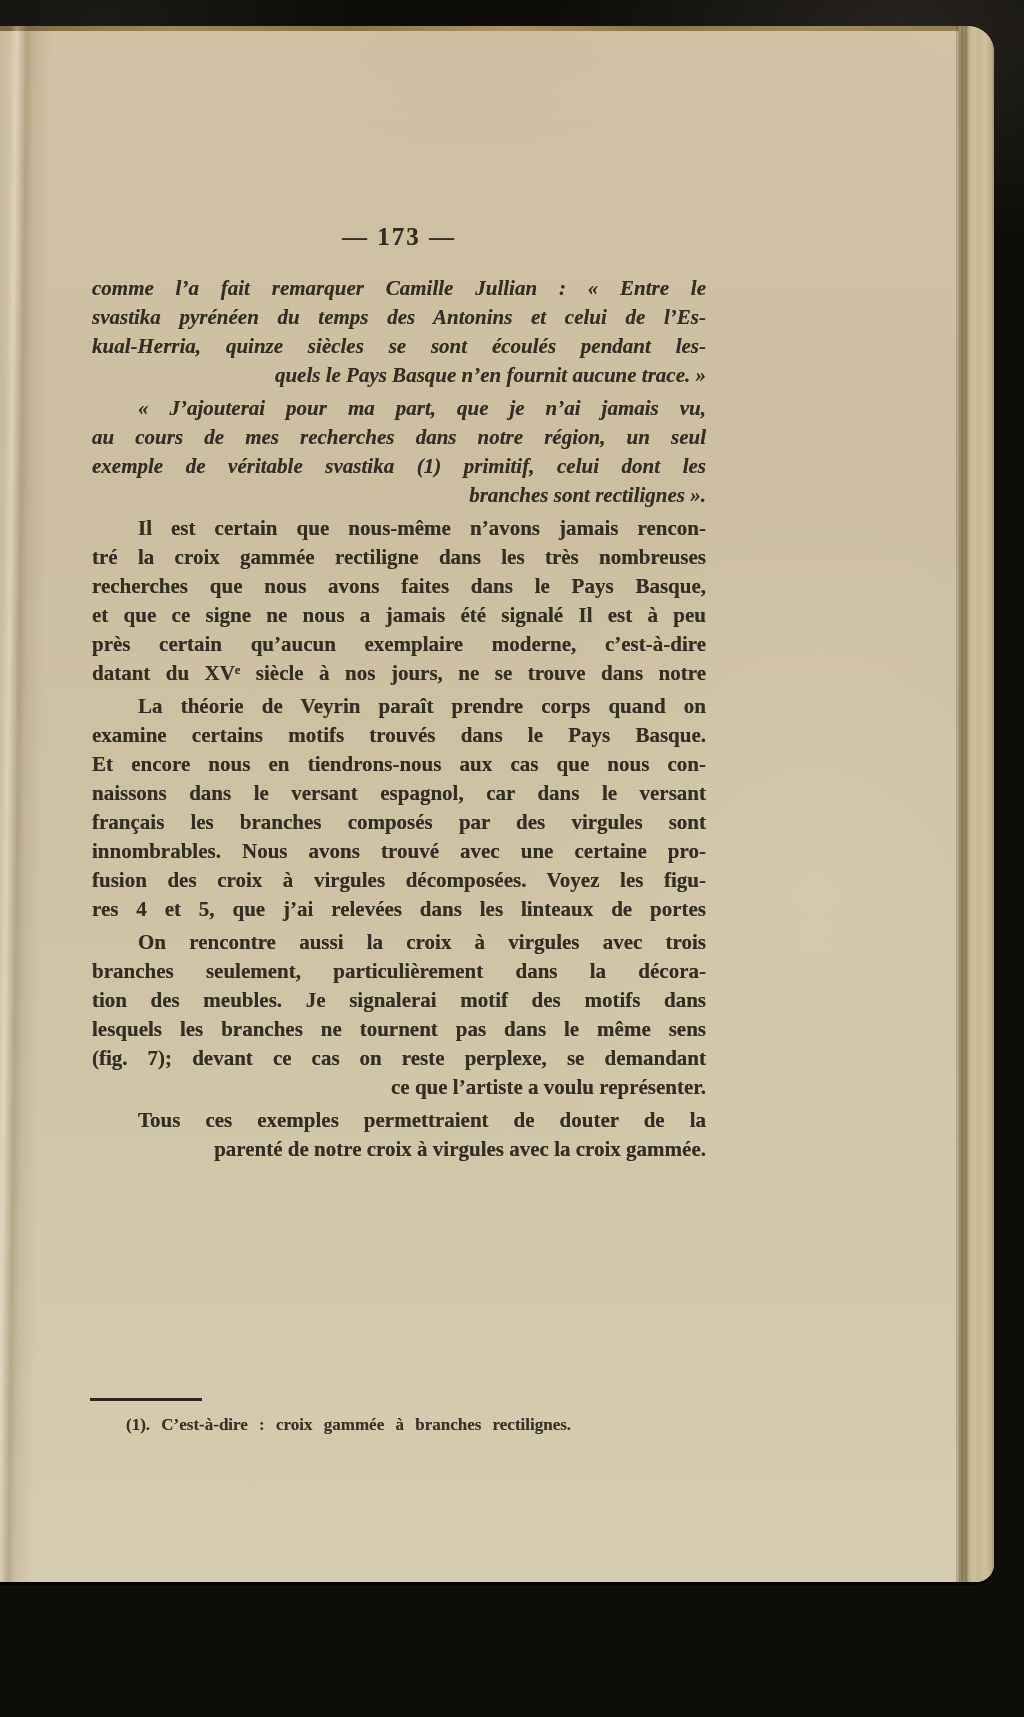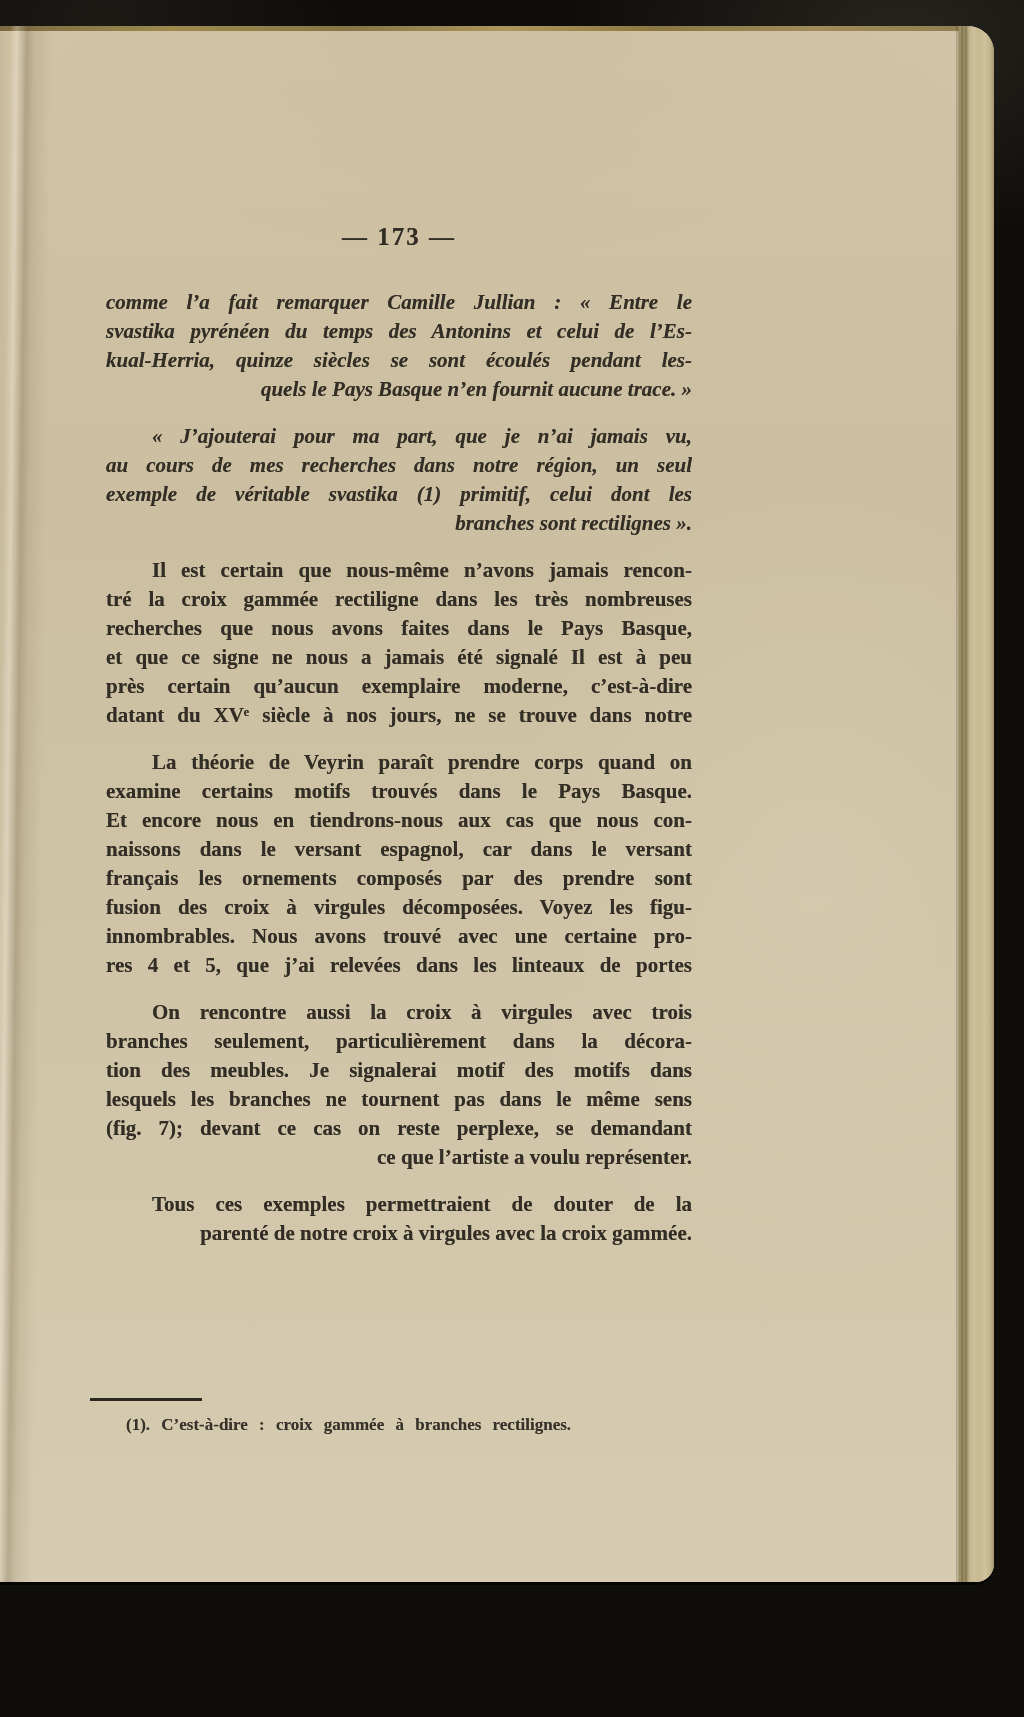--- a/index.html
+++ b/index.html
@@ -65,21 +65,21 @@
     color: #332e25;
     text-shadow: 0 0 0.6px rgba(51,46,37,0.55);
   }
   .text-block {
     position: absolute;
     left: 88px; top: 244px; width: 622px;
     font-size: 21px; line-height: 29px;
     color: #332e25;
     text-shadow: 0 0 0.6px rgba(51,46,37,0.55);
   }
-  .para { margin: 18px; padding: 0; }
+  .para { margin: 4px; padding: 0; }
   .para.italic { font-style: italic; }
   .ln { text-align: right; white-space: normal; }
   .ln.j { text-align: justify; text-align-last: justify; }
   .ln.ind { text-indent: 46px; }
   .footnote-rule {
     position: absolute;
     left: 90px; top: 1372px; width: 112px; height: 3px;
     background: #2c2820;
   }
   .footnote {
@@ -121,23 +121,23 @@
         <div class="ln j">recherches que nous avons faites dans le Pays Basque,</div>
         <div class="ln j">et que ce signe ne nous a jamais été signalé  Il est à peu</div>
         <div class="ln j">près certain qu’aucun exemplaire moderne, c’est-à-dire</div>
         <div class="ln j">datant du XVᵉ siècle à nos jours, ne se trouve dans notre</div>
       </div>
       <div class="para">
         <div class="ln j ind">La théorie de Veyrin paraît prendre corps quand on</div>
         <div class="ln j">examine certains motifs trouvés dans le Pays Basque.</div>
         <div class="ln j">Et encore nous en tiendrons-nous aux cas que nous con-</div>
         <div class="ln j">naissons dans le versant espagnol, car dans le versant</div>
-        <div class="ln j">français les ornements composés par des prendre sont</div>
+        <div class="ln j">français les branches composés par des virgules sont</div>
+        <div class="ln j">innombrables. Nous avons trouvé avec une certaine pro-</div>
         <div class="ln j">fusion des croix à virgules décomposées. Voyez les figu-</div>
-        <div class="ln j">innombrables. Nous avons trouvé avec une certaine pro-</div>
         <div class="ln j">res 4 et 5, que j’ai relevées dans les linteaux de portes</div>
       </div>
       <div class="para">
         <div class="ln j ind">On rencontre aussi la croix à virgules avec trois</div>
         <div class="ln j">branches seulement, particulièrement dans la décora-</div>
         <div class="ln j">tion des meubles. Je signalerai motif des motifs dans</div>
         <div class="ln j">lesquels les branches ne tournent pas dans le même sens</div>
         <div class="ln j">(fig. 7); devant ce cas on reste perplexe, se demandant</div>
         <div class="ln">ce que l’artiste a voulu représenter.</div>
       </div>

